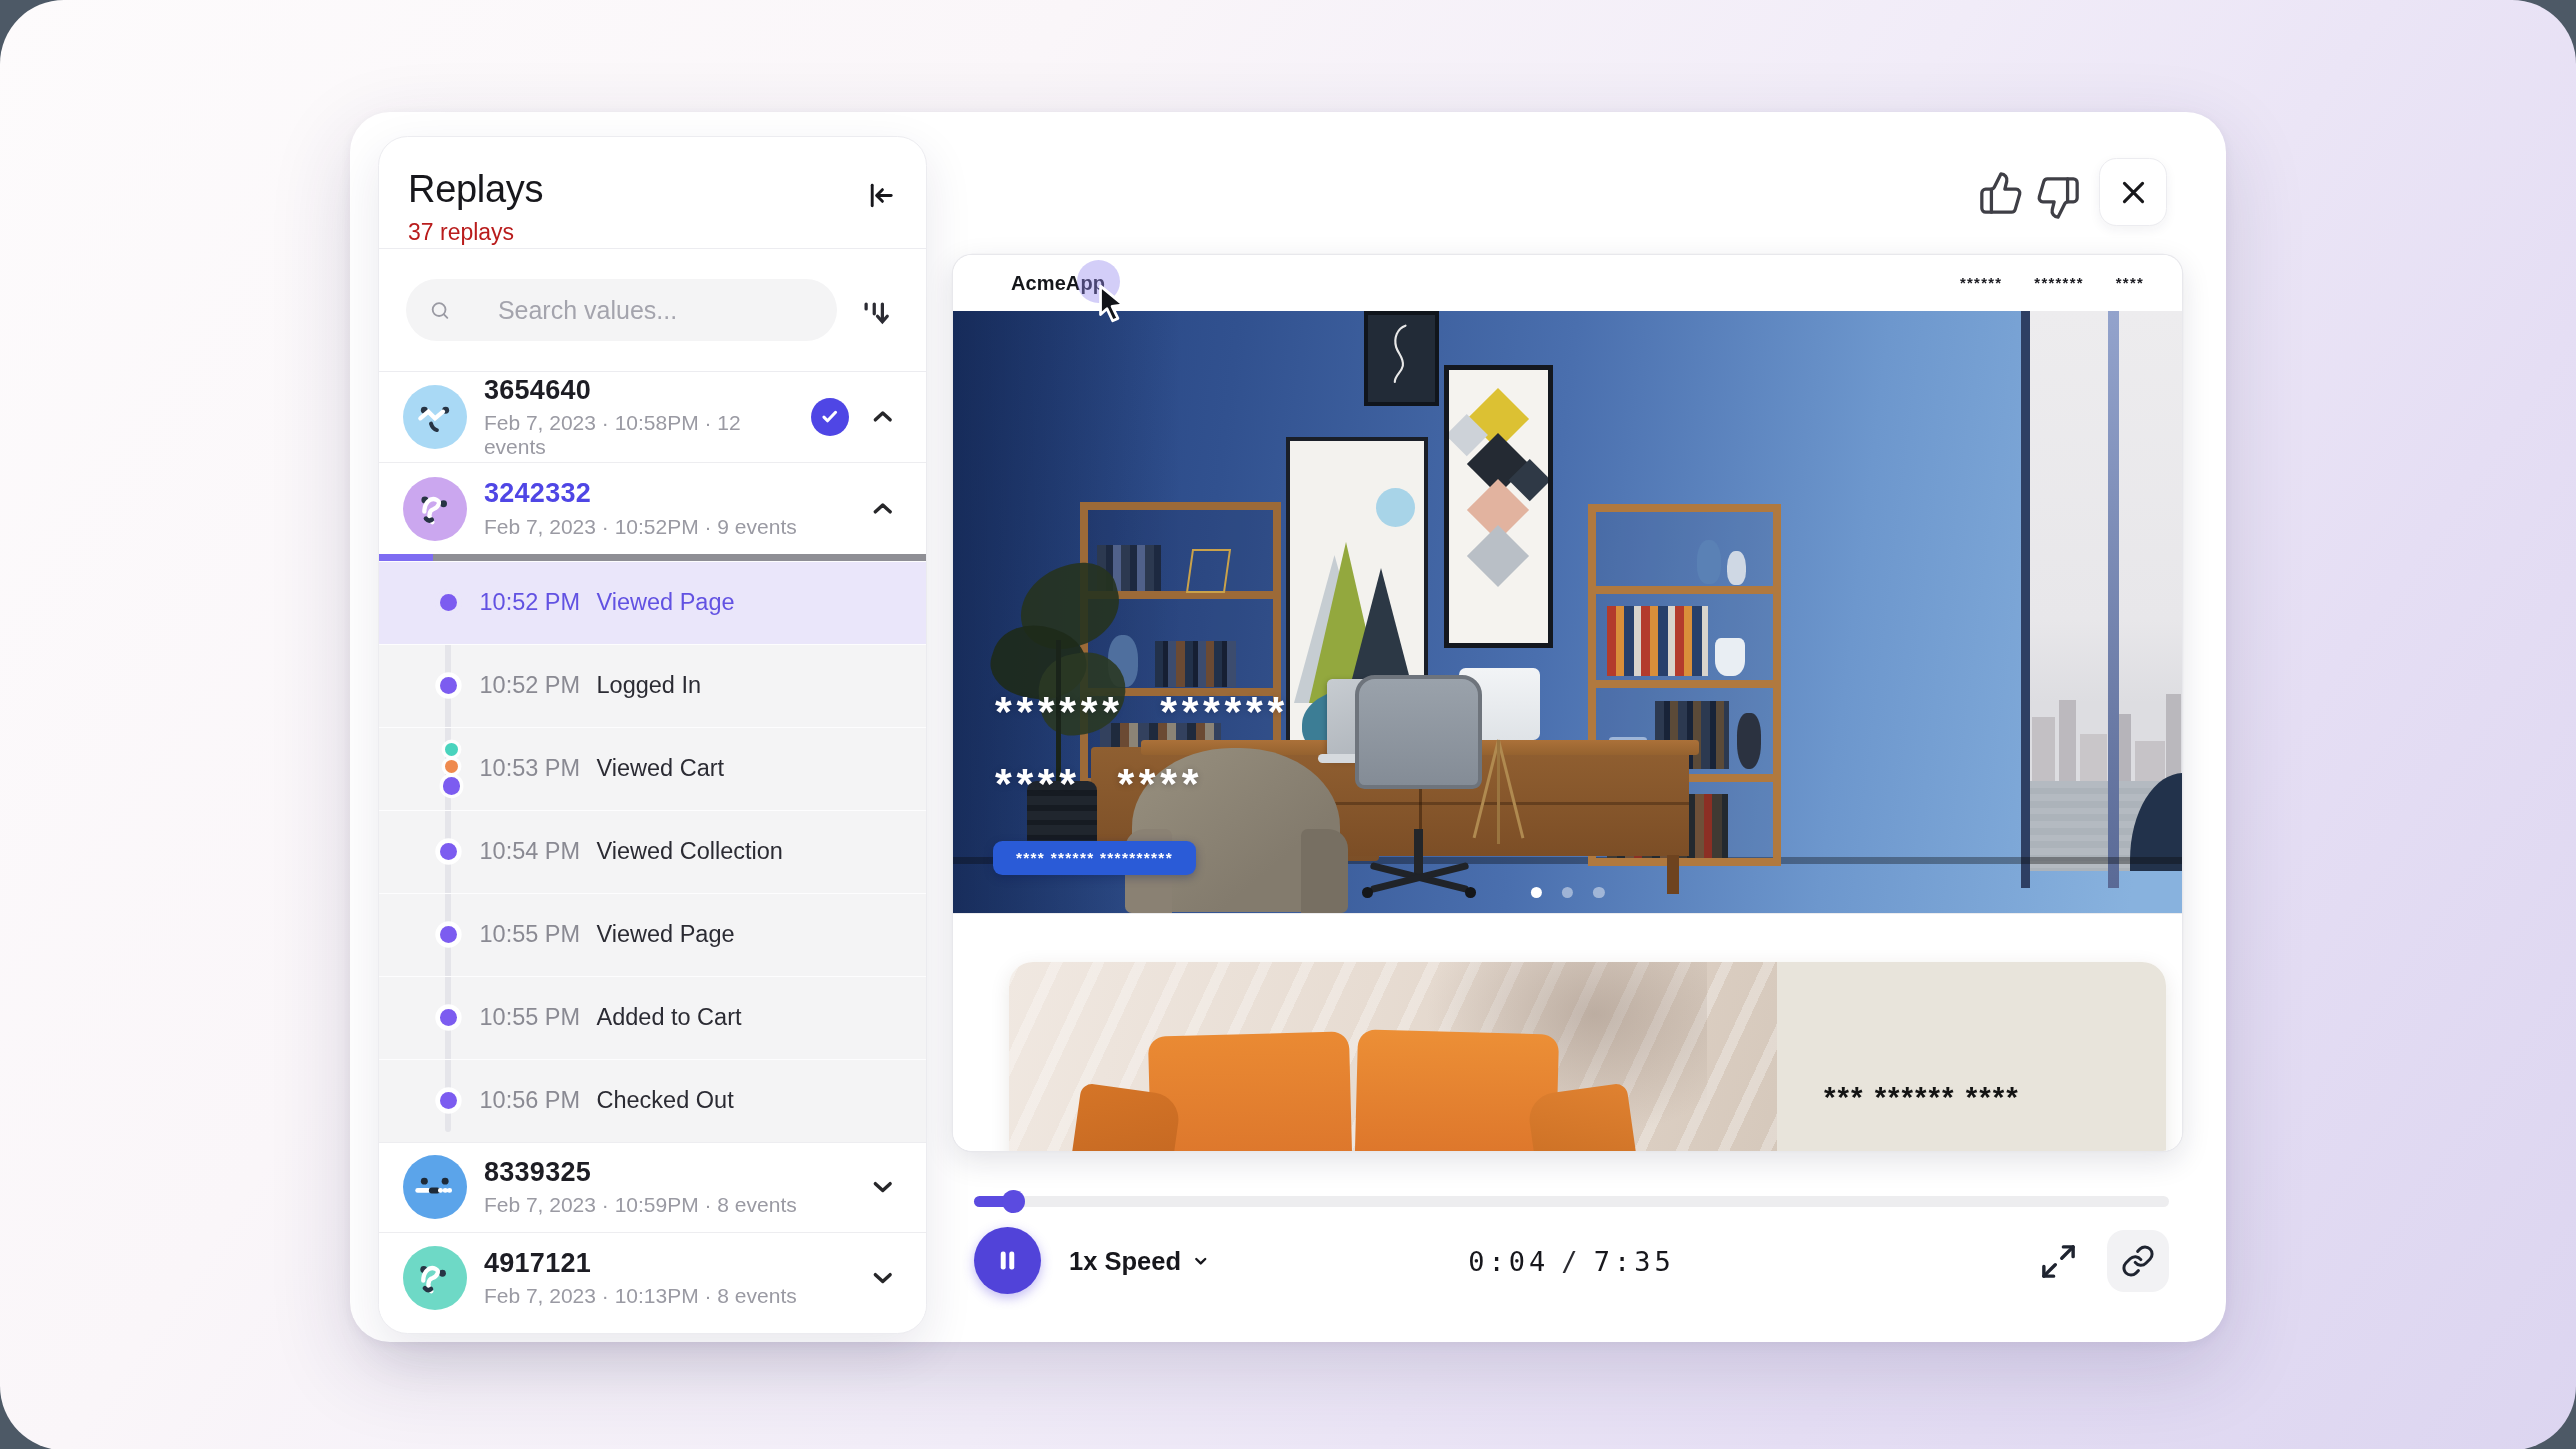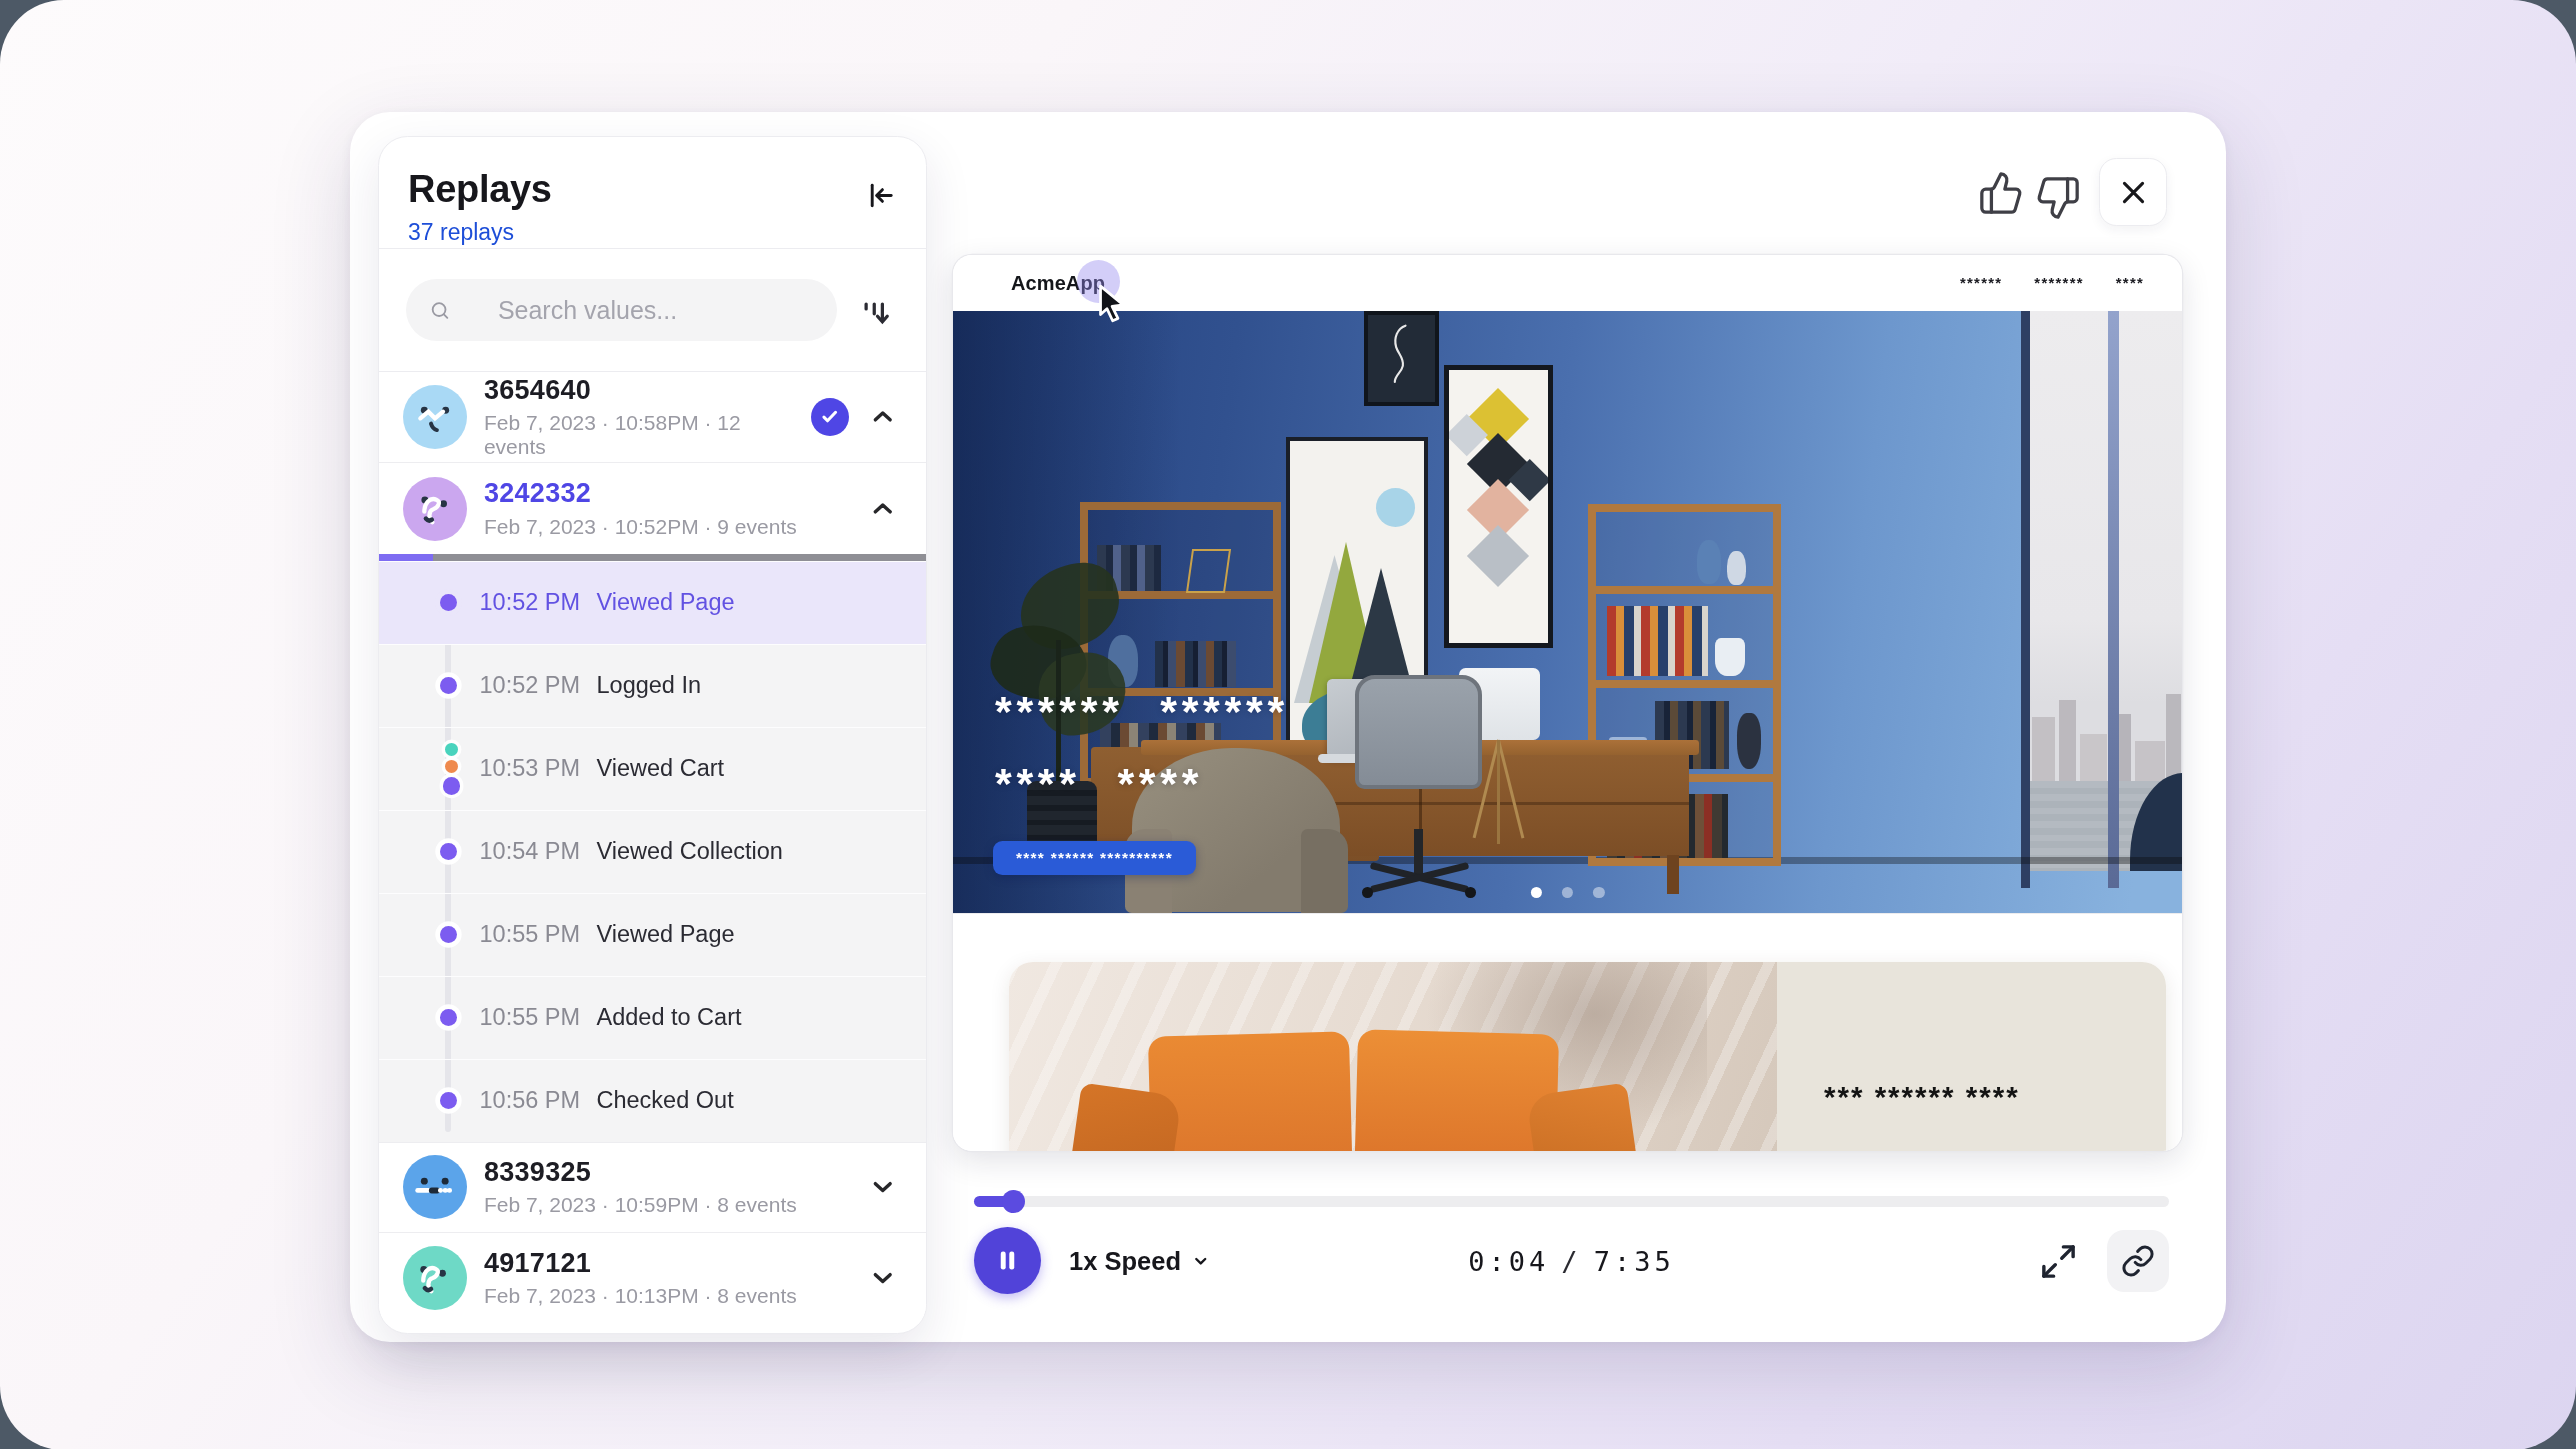--- a/index.html
+++ b/index.html
@@ -21,22 +21,22 @@
     box-shadow:0 27px 81px rgba(45,35,90,.16), 0 2.7px 10.7px rgba(45,35,90,.06);
   }
   
   .sidebar{
     position:absolute;left:27.5px;top:24px;width:549px;height:1198px;
     background:#fff;border:1.3px solid #ececf0;border-radius:29.5px;
     box-shadow:0 17.4px 47px rgba(40,30,80,.10);
     overflow:hidden;box-sizing:border-box;
   }
   .sb-header{height:112px;box-sizing:border-box;padding:31px 29.5px 0;position:relative;border-bottom:1.3px solid #ececf0;}
-  .sb-title{font-size:38px;font-weight:700;color:#17171c;letter-spacing:-0.3px;}
-  .sb-count{font-size:23px;color:#1d4ed8;margin-top:8px;}
+  .sb-title{font-size:38px;font-weight:400;color:#17171c;letter-spacing:-0.3px;}
+  .sb-count{font-size:23px;color:#b91c1c;margin-top:8px;}
   .sb-collapse{position:absolute;right:27px;top:39px;width:38px;height:38px;display:flex;align-items:center;justify-content:center;cursor:pointer;}
   .sb-search{height:123px;box-sizing:border-box;padding:31px 27px;display:flex;align-items:center;gap:19px;border-bottom:1.3px solid #ececf0;}
   .search-box{flex:1;height:62px;background:#f4f4f5;border-radius:31px;display:flex;align-items:center;padding:0 23px;gap:13.4px;box-sizing:border-box;}
   .search-box input{border:none;outline:none;background:transparent;font-size:25px;color:#3f3f46;font-family:"Liberation Sans",sans-serif;width:100%;margin-left:32px;}
   .search-box input::placeholder{color:#a4a4ad;}
   .sort-btn{width:43px;height:43px;display:flex;align-items:center;justify-content:center;cursor:pointer;}
   
   .session{height:91px;display:flex;align-items:center;padding:0 27px 0 24px;gap:17.4px;box-sizing:border-box;border-bottom:1.3px solid #ededf0;background:#fff;}
   .avatar{width:64px;height:64px;border-radius:50%;flex:none;position:relative;}
   .s-text{flex:1;min-width:0;}

